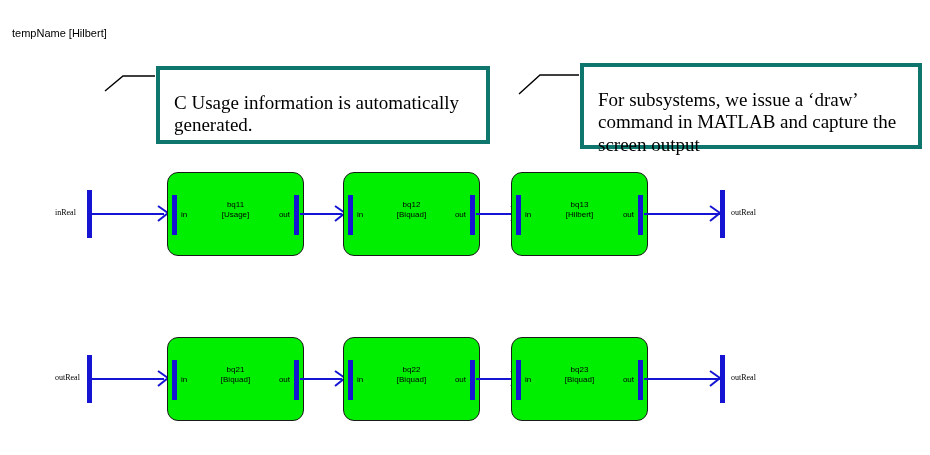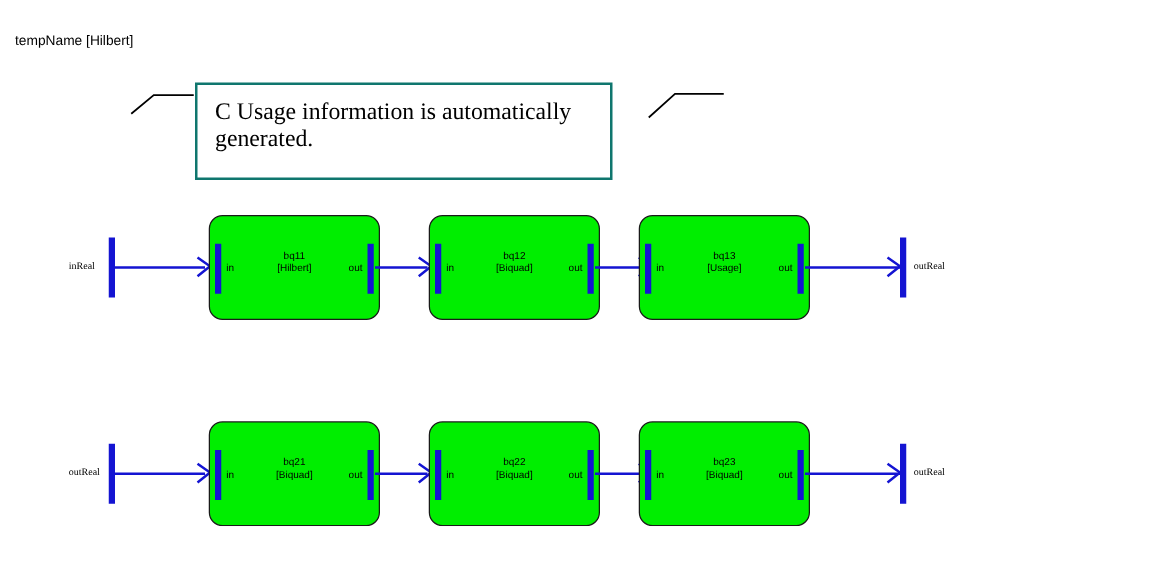--- a/index.html
+++ b/index.html
@@ -24,27 +24,27 @@
     font-family: "Liberation Sans", sans-serif;
     font-size: 11px;
     color: #000000;
     white-space: nowrap;
   }
 
   
   .callout {
     position: absolute;
     box-sizing: border-box;
-    border: 2px solid #0f766e;
+    border: 4px solid #0f766e;
     background: #ffffff;
     font-family: "Liberation Serif", serif;
     font-size: 19px;
     line-height: 1.18;
     color: #000000;
-    padding: 11px 10px 7px 14px;
+    padding: 22px 10px 7px 14px;
   }
   .callout-line {
     position: absolute;
     overflow: visible;
   }
 
   
   .row { position: absolute; left: 0; width: 930px; height: 110px; }
 
   
@@ -129,36 +129,37 @@
   <div class="diagram-title">tempName [Hilbert]</div>
 
   <svg class="callout-line" style="left:104px; top:70px; width:52px; height:24px;">
     <polyline points="1,21 19,6 51,6" fill="none" stroke="#000000" stroke-width="1.4"></polyline>
   </svg>
   <div class="callout" style="left:156px; top:66px; width:334px; height:78px;">C Usage information is automatically generated.</div>
 
   <svg class="callout-line" style="left:518px; top:70px; width:62px; height:26px;">
     <polyline points="1,24 22,5 61,5" fill="none" stroke="#000000" stroke-width="1.4"></polyline>
   </svg>
+  <div class="callout" style="left:580px; top:63px; width:342px; height:86px;">For subsystems, we issue a ‘draw’ command in MATLAB and capture the screen output</div>
 
   <div class="row" style="top:172px;">
 
     <div class="terminal-text" style="left:55px;">inReal</div>
     <div class="terminal-bar" style="left:87px;"></div>
 
     <div class="wire" style="left:92px; width:72px;"></div>
     <svg class="arrow" style="left:158px;">
       <polyline points="0,0 10,7 0,15" fill="none" stroke="#1414d2" stroke-width="2"></polyline>
     </svg>
 
     <div class="block" style="left:167px; top:0;">
       <div class="port-bar in"></div>
       <div class="port-text in">in</div>
       <div class="block-label">bq11
-[Hilbert]</div>
+[Usage]</div>
       <div class="port-bar out"></div>
       <div class="port-text out">out</div>
     </div>
 
     <div class="wire" style="left:300px; width:42px;"></div>
     <svg class="arrow" style="left:335px;">
       <polyline points="0,0 10,7 0,15" fill="none" stroke="#1414d2" stroke-width="2"></polyline>
     </svg>
 
     <div class="block" style="left:343px; top:0;">
@@ -172,21 +173,21 @@
 
     <div class="wire" style="left:476px; width:42px;"></div>
     <svg class="arrow" style="left:511px;">
       <polyline points="0,0 10,7 0,15" fill="none" stroke="#1414d2" stroke-width="2"></polyline>
     </svg>
 
     <div class="block" style="left:511px; top:0;">
       <div class="port-bar in"></div>
       <div class="port-text in">in</div>
       <div class="block-label">bq13
-[Usage]</div>
+[Hilbert]</div>
       <div class="port-bar out"></div>
       <div class="port-text out">out</div>
     </div>
 
     <div class="wire" style="left:644px; width:76px;"></div>
     <svg class="arrow" style="left:710px;">
       <polyline points="0,0 10,7 0,15" fill="none" stroke="#1414d2" stroke-width="2"></polyline>
     </svg>
 
     <div class="terminal-bar" style="left:720px;"></div>

